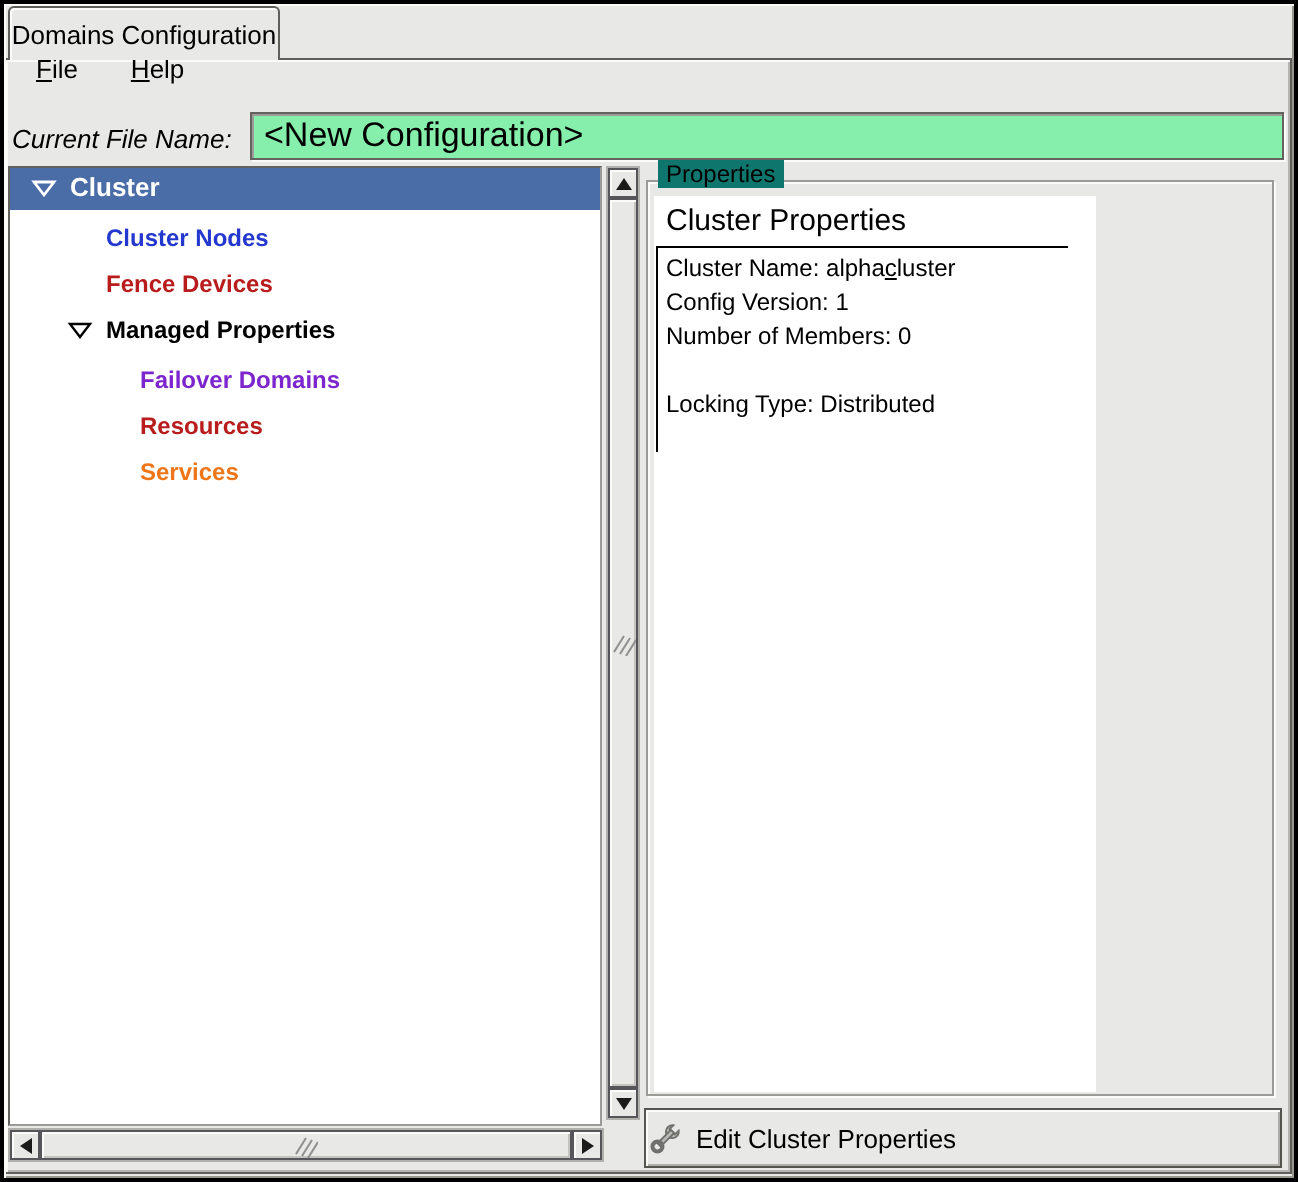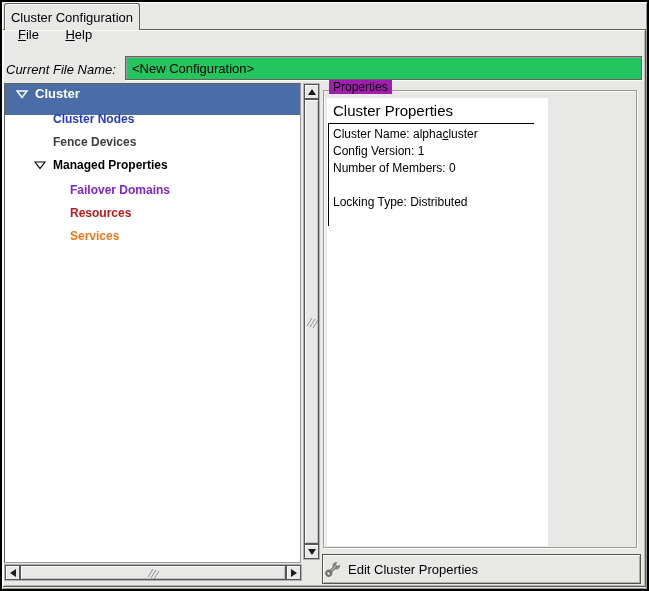--- a/index.html
+++ b/index.html
@@ -31,31 +31,31 @@
   
   .menubar { position:absolute; left:4px; top:24px; width:640px; height:39px; z-index:2; }
   .menu-item {
     display:inline-block; font-size:13px; color:#000; padding:3px 8px; margin-left:6px;
   }
   .menu-item::first-letter { text-decoration:underline; }
   
   .filerow-label { position:absolute; left:6px; top:62px; font-size:13px; color:#000; z-index:2;font-style:italic; }
   .entry {
     position:absolute; left:125px; top:56px; width:517px; height:24px; z-index:2;
-    background:#22c55e; border:1px solid #63625e;
+    background:#86efac; border:1px solid #63625e;
     box-shadow: inset 1px 1px 0 #9d9c98, 1px 1px 0 #fbfbf9;
-    font-family:"Liberation Sans", sans-serif; font-size:13px; color:#000; padding:0 6px;
+    font-family:"Liberation Sans", sans-serif; font-size:17px; color:#000; padding:0 6px;
   }
   
   .tree-viewport {
     position:absolute; left:4px; top:83px; width:297px; height:480px;
     background:#fff; border:1px solid #9b9a96; border-top-color:#63625e; border-left-color:#63625e;
     z-index:2; overflow:hidden;
   }
-  .tree-row { position:absolute; left:0; width:100%; height:31px; }
+  .tree-row { position:absolute; left:0; width:100%; height:21px; }
   .tree-label {
     position:absolute; top:3px; font-size:12px; font-weight:bold; white-space:nowrap;
   }
   .tree-row.selected .tree-label { font-size:13px; top:2px; }
   .expander { position:absolute; top:3px; width:14px; height:14px; }
   
   .vscroll { position:absolute; left:303px; top:83px; width:17px; height:477px; z-index:2;
     background:#d7d7d3; border:1px solid #b1b0ac; }
   .hscroll { position:absolute; left:4px; top:564px; width:298px; height:17px; z-index:2;
     background:#d7d7d3; border:1px solid #b1b0ac; }
@@ -81,21 +81,21 @@
   .arr-up   { border-left:4px solid transparent; border-right:4px solid transparent; border-bottom:6px solid #1a1a1a; }
   .arr-down { border-left:4px solid transparent; border-right:4px solid transparent; border-top:6px solid #1a1a1a; }
   .arr-left { border-top:4px solid transparent; border-bottom:4px solid transparent; border-right:6px solid #1a1a1a; }
   .arr-right{ border-top:4px solid transparent; border-bottom:4px solid transparent; border-left:6px solid #1a1a1a; }
   
   .prop-frame {
     position:absolute; left:323px; top:90px; width:314px; height:458px; z-index:2;
     border:1px solid #9b9a96; box-shadow: 1px 1px 0 #fbfbf9, inset 1px 1px 0 #fbfbf9;
   }
   .prop-frame-label {
-    position:absolute; left:329px; top:80px; z-index:3; background:#a21caf;
+    position:absolute; left:329px; top:80px; z-index:3; background:#0f766e;
     padding:0 4px; font-size:12px; color:#000;
   }
   .prop-white {
     position:absolute; left:327px; top:98px; width:221px; height:448px;
     background:#fff; z-index:3;
   }
   .prop-heading { position:absolute; left:6px; top:4px; font-size:15px; color:#000; white-space:nowrap; }
   .prop-rule { position:absolute; left:1px; top:25px; width:206px; height:1px; background:#000; }
   .prop-block {
     position:absolute; left:1px; top:25px; width:210px; height:103px;
@@ -113,21 +113,21 @@
     display:flex; align-items:center; justify-content:flex-start; gap:6px;
     font-size:13px; color:#000; cursor:default;
   }
 </style>
 </head>
 <body>
 
 <div class="window">
 
   <div class="tab">
-    <span>Cluster Configuration</span>
+    <span>Domains Configuration</span>
   </div>
   <div class="page"></div>
 
   <div class="menubar">
     <span class="menu-item">File</span>
     <span class="menu-item">Help</span>
   </div>
 
   <span class="filerow-label">Current File Name:</span>
   <input class="entry" type="text" value="&lt;New Configuration&gt;" style="">
@@ -141,21 +141,21 @@
           </svg>
       </span>
       <span class="tree-label" style="left: 30px; color: rgb(255, 255, 255);">Cluster</span>
     </div>
 
     <div class="tree-row" style="top:25px;">
       <span class="tree-label" style="left: 48px; color: rgb(36, 56, 207);">Cluster Nodes</span>
     </div>
 
     <div class="tree-row" style="top:48px;">
-      <span class="tree-label" style="left: 48px; color: #404040;">Fence Devices</span>
+      <span class="tree-label" style="left: 48px; color: #b91c1c;">Fence Devices</span>
     </div>
 
     <div class="tree-row" style="top:71px;">
       <span class="expander" style="left:28px;">
         <svg width="14" height="14" viewBox="0 0 14 14">
             <polygon points="2,4 12,4 7,10.5" fill="#ffffff" stroke="#000000" stroke-width="1.2"></polygon>
           </svg>
       </span>
       <span class="tree-label" style="left: 48px; color: rgb(0, 0, 0);">Managed Properties</span>
     </div>

